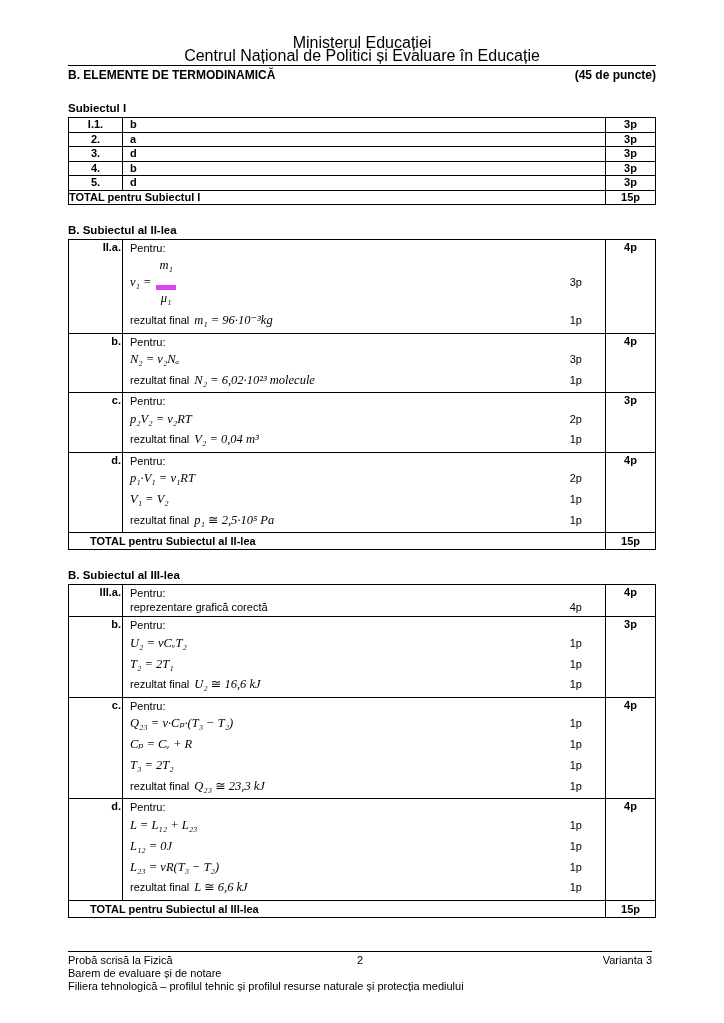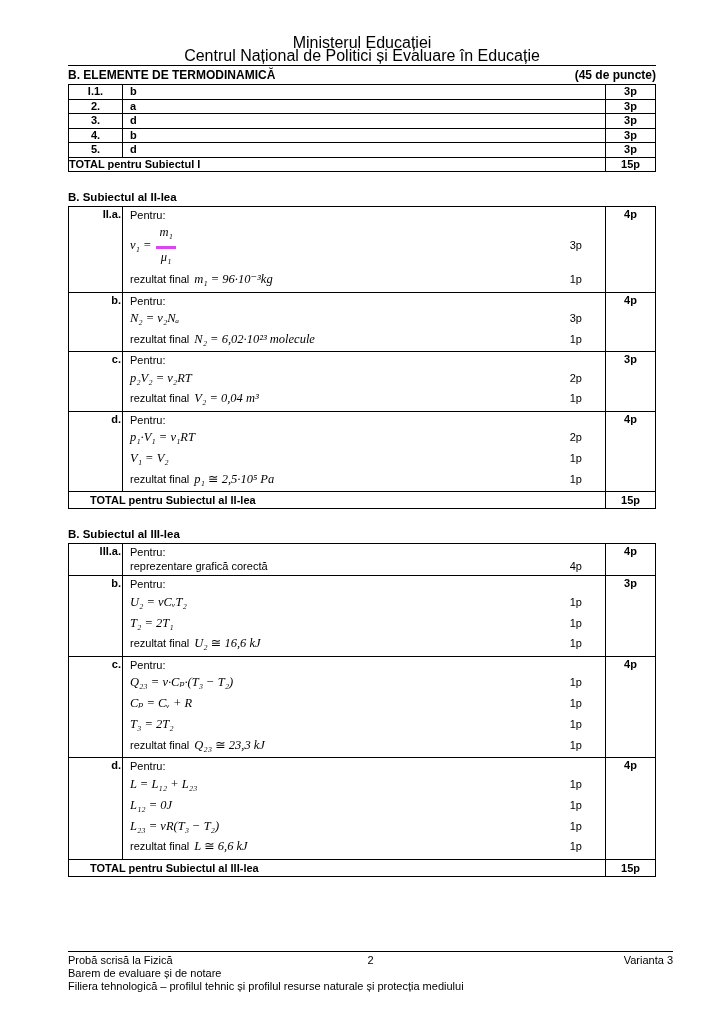--- a/index.html
+++ b/index.html
@@ -36,27 +36,27 @@
   .plain:not(:empty) + .formula{margin-left:5px;}
   .score{margin-left:auto;font-size:11px;line-height:14px;padding-right:23px;align-self:center;}
   .fline{padding:2.5px 0;}
   .rline{padding:2px 0 2.5px 0;}
   .frac-line{display:flex;align-items:center;padding:3px 0 4px 0;}
   .frac{
     display:inline-block;text-align:center;margin-left:5px;
     font-family:"Liberation Serif","DejaVu Serif","DejaVu Sans",serif;
     font-style:italic;font-size:12.5px;line-height:15px;
   }
-  .frac .num{display:block;border-bottom:3px solid #d946ef;padding:0 3px 6px 3px;}
+  .frac .num{display:block;border-bottom:5px solid #d946ef;padding:0 3px 12px 3px;}
   .frac .den{display:block;padding-top:1px;}
   .total-label{font-weight:bold;padding-left:21px;line-height:14px;}
   .total-pts{text-align:center;font-weight:bold;line-height:14px;}
   
   .footer{
-    position:absolute;left:68px;right:51px;top:951px;
+    position:absolute;left:68px;right:72px;top:951px;
     border-top:1.5px solid #000;padding-top:2px;
     font-size:11px;line-height:13.2px;
   }
   .footer-row1{display:grid;grid-template-columns:1fr auto 1fr;}
   .footer-row1 .fr{text-align:right;}
   .footer-row1 .fc{text-align:center;}
 </style>
 </head>
 <body>
 
@@ -66,20 +66,21 @@
     <div>Ministerul Educației</div>
     <div>Centrul Național de Politici și Evaluare în Educație</div>
   </div>
   <div class="top-rule"></div>
 
   <div class="sec-row">
     <span>B. ELEMENTE DE TERMODINAMICĂ</span>
     <span>(45 de puncte)</span>
   </div>
 
+  <div class="sub-title first">Subiectul I</div>
   <table class="t1">
     <colgroup>
         <col class="c-item">
         <col>
         <col class="c-pts">
       </colgroup>
     <tbody>
     <tr>
       <td class="item-cell">I.1.</td>
       <td class="ans-cell">b</td>

